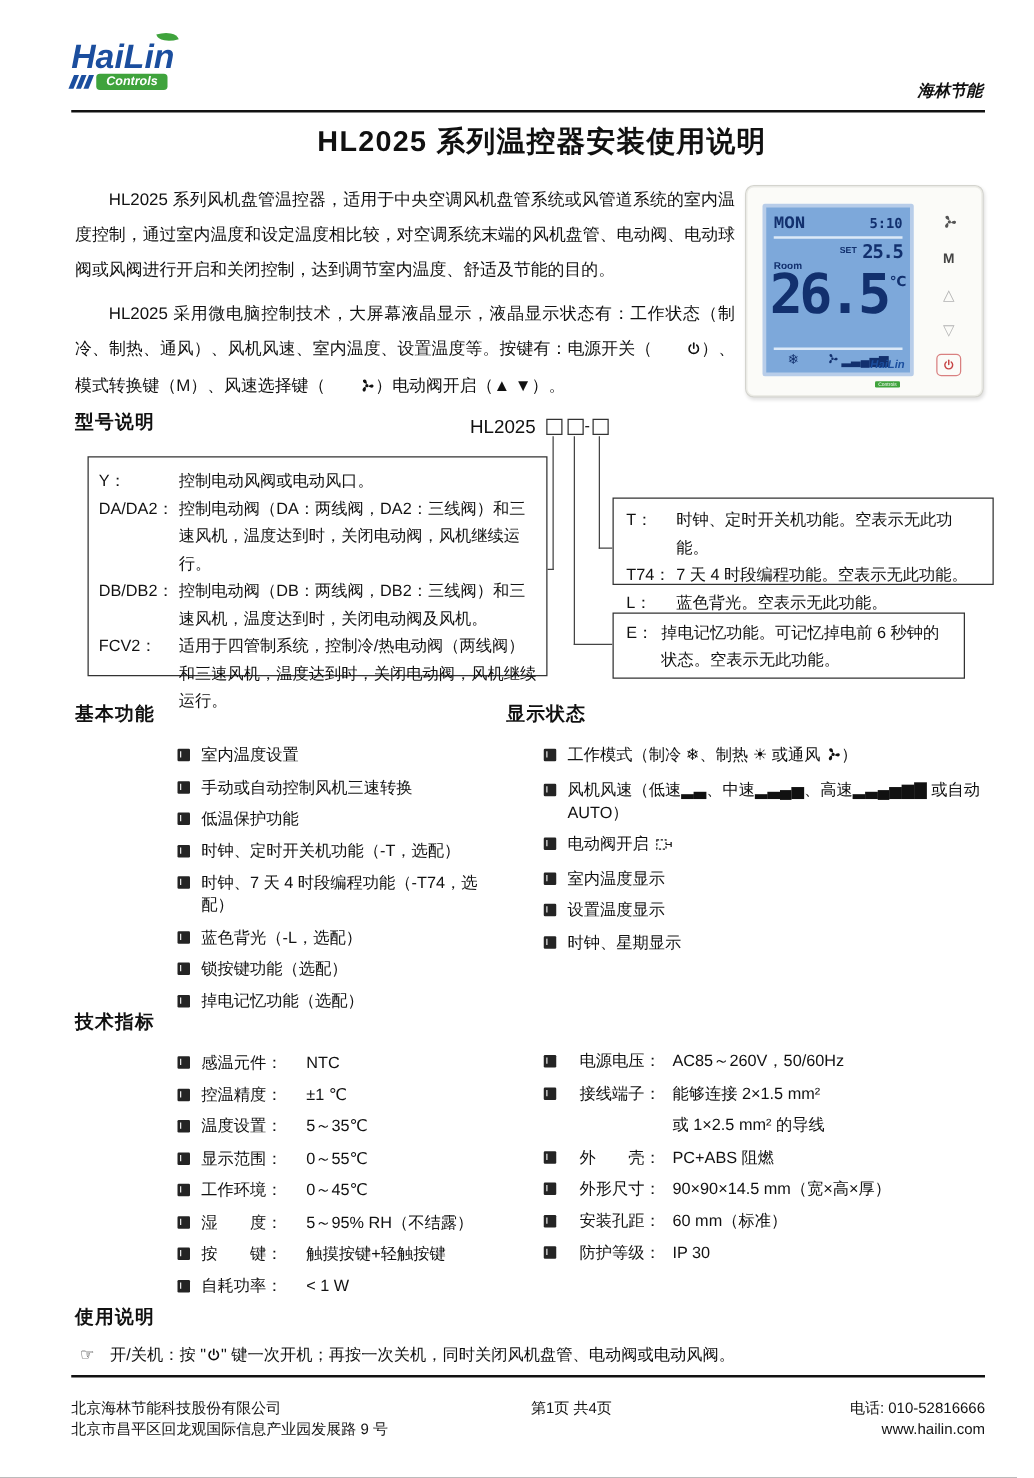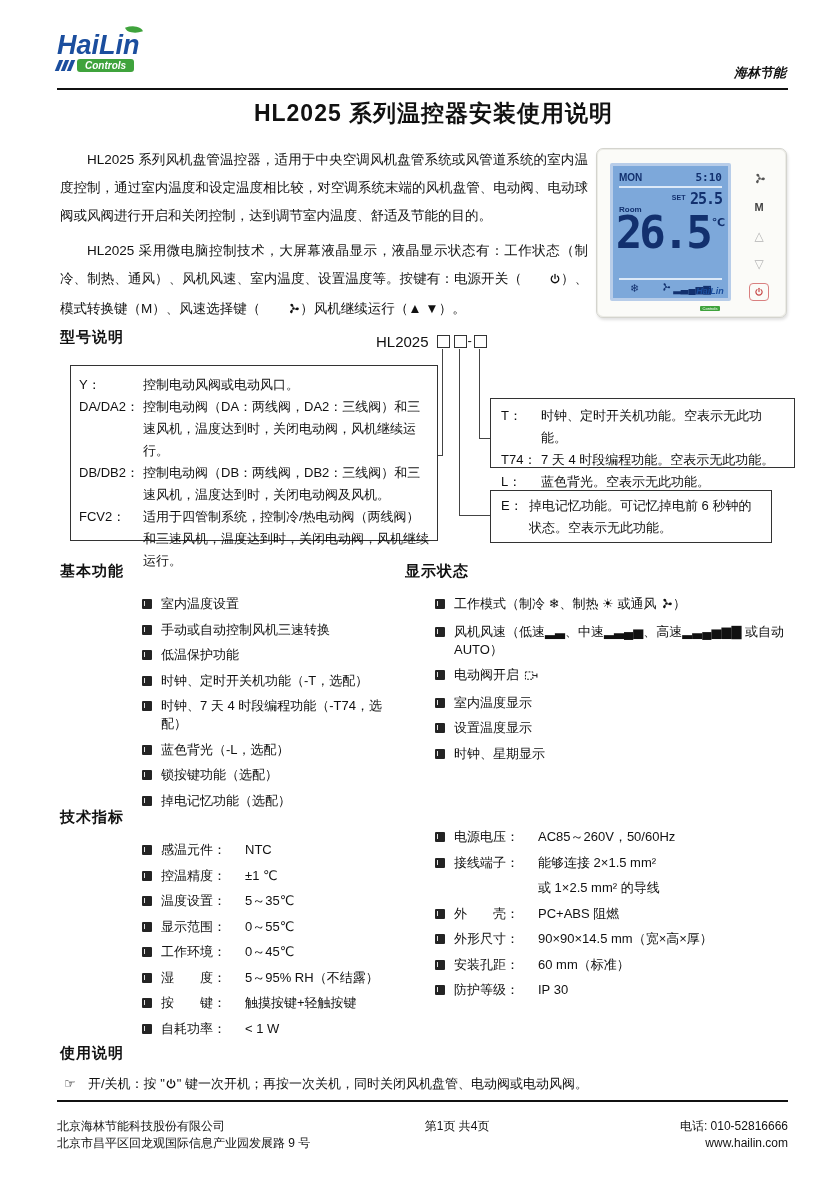--- a/index.html
+++ b/index.html
@@ -36,21 +36,21 @@
   svg.fan { width:13px; height:13px; }
   svg.valve { width:18px; height:14px; vertical-align:-2px; }
   
   .device { position:absolute; left:596px; top:148px; width:191px; height:170px;
     background:#fbfbf8; border:1px solid #d4d4ce; border-radius:7px;
     box-shadow:0 0 0 1px #ececE6 inset, 1px 2px 3px rgba(0,0,0,.12); }
   .lcd { position:absolute; left:13px; top:14px; width:121px; height:138px;
     background:#7da8da; border:3px solid #b8cde9; border-radius:2px; padding:5px 6px; }
   .lcd-top { display:flex; justify-content:space-between; align-items:baseline;
     border-bottom:2px solid #dce9f8; padding-bottom:2px; color:#12306e; }
-  .lcd-day { font-size:10px; font-weight:bold; }
+  .lcd-day { font-size:14px; font-weight:bold;font-family:Liberation Mono, monospace; }
   .lcd-time { font-size:11px; font-weight:bold; font-family:"DejaVu Sans Mono",monospace;margin-left:10px; }
   .lcd-set { text-align:right; color:#12306e; margin-top:3px; line-height:14px;}
   .lcd-set-label { font-size:7px; font-weight:bold; vertical-align:4px; }
   .lcd-set-val { font-size:15px; font-weight:bold; font-family:"DejaVu Sans Mono",monospace; letter-spacing:-1px;}
   .lcd-room { font-size:8px; font-weight:bold; color:#12306e; line-height:8px; }
   .lcd-main { display:flex; justify-content:center; align-items:flex-start; margin-top:-4px; color:#12306e; }
   .lcd-temp { font-size:44px; font-weight:bold; font-family:"DejaVu Sans Mono",monospace;
     letter-spacing:-3px; line-height:46px; }
   .lcd-unit { font-size:11px; font-weight:bold; margin-top:6px; margin-left:2px; }
   .lcd-bottom { position:absolute; left:6px; right:6px; bottom:4px;
@@ -151,21 +151,21 @@
   <div class="intro">
     <p>HL2025 系列风机盘管温控器，适用于中央空调风机盘管系统或风管道系统的室内温度控制，通过室内温度和设定温度相比较，对空调系统末端的风机盘管、电动阀、电动球阀或风阀进行开启和关闭控制，达到调节室内温度、舒适及节能的目的。</p>
     <p><span>HL2025 采用微电脑控制技术，大屏幕液晶显示，液晶显示状态有：工作状态（制冷、制热、通风）、风机风速、室内温度、设置温度等。按键有：电源开关（</span><span class="inline-icon"><svg class="pwr" viewBox="0 0 24 24" fill="none" stroke="currentColor" stroke-width="2.6" stroke-linecap="round">
             <path d="M12 3v8"></path>
             <path d="M7.2 6.2a7.5 7.5 0 1 0 9.6 0"></path>
           </svg></span><span>）、模式转换键（M）、风速选择键（</span><span class="inline-icon"><svg class="fan" viewBox="0 0 24 24" fill="currentColor">
             <circle cx="12" cy="12" r="2.4"></circle>
             <path d="M12 9.5C12 5 10.8 3 8.6 3 6.8 3 5.8 4.4 6.3 6c.5 1.7 2.6 3 5.7 3.5z"></path>
             <path d="M14.2 13.4c3.9 2.2 6.2 2.2 7.3.3.9-1.6 0-3.1-1.7-3.4-1.7-.3-3.9.8-5.6 3.1z"></path>
             <path d="M9.8 13.4c-3.9 2.2-4.9 4.3-3.8 6.2.9 1.6 2.6 1.6 3.7.3 1.2-1.4 1.2-3.9.1-6.5z"></path>
-          </svg></span><span>）风机继续运行（▲ ▼）。</span></p>
+          </svg></span><span>）电动阀开启（▲ ▼）。</span></p>
   </div>
 
   <div class="device">
     <div class="lcd">
       <div class="lcd-top">
         <span class="lcd-day">MON</span>
         <span class="lcd-time">5:10</span>
       </div>
       <div class="lcd-set">
         <span class="lcd-set-label">SET</span>
@@ -384,21 +384,21 @@
         </div>
       <div class="list-item">
           <span class="bullet"></span>
           <span class="spec-label">自耗功率：</span>
           <span>&lt;  1 W</span>
         </div>
     </div>
   </div>
 
   <div class="specs col-right">
-    <div class="col-items" style="margin-top:20px;">
+    <div class="col-items" style="margin-top:32px;text-align:center;">
       <div class="list-item">
           <span class="bullet"></span>
           <span class="spec-label">电源电压：</span>
           <span>AC85～260V，50/60Hz</span>
         </div>
       <div class="list-item">
           <span class="bullet"></span>
           <span class="spec-label">接线端子：</span>
           <span>能够连接 2×1.5 mm²</span>
         </div>

